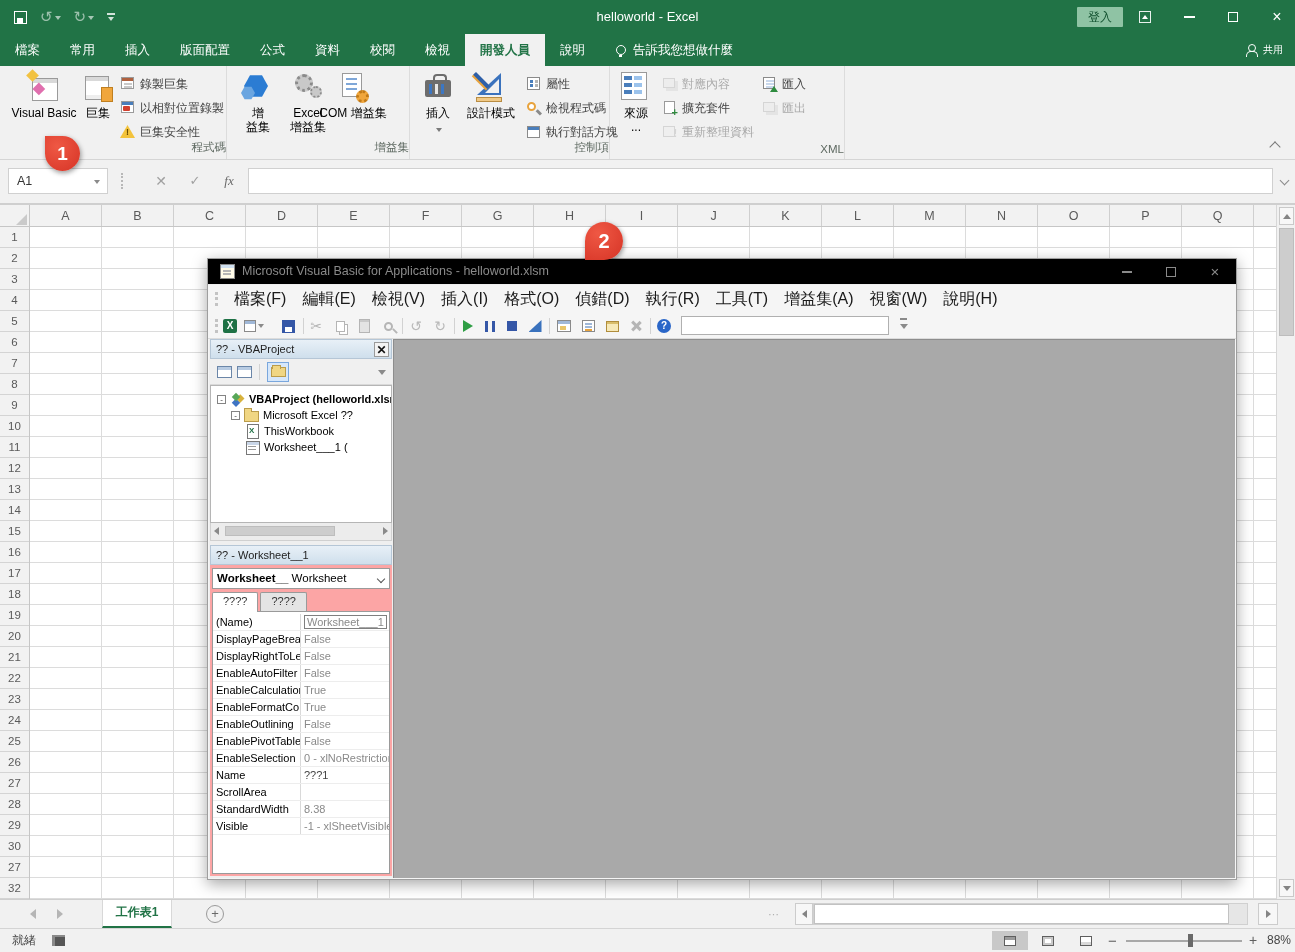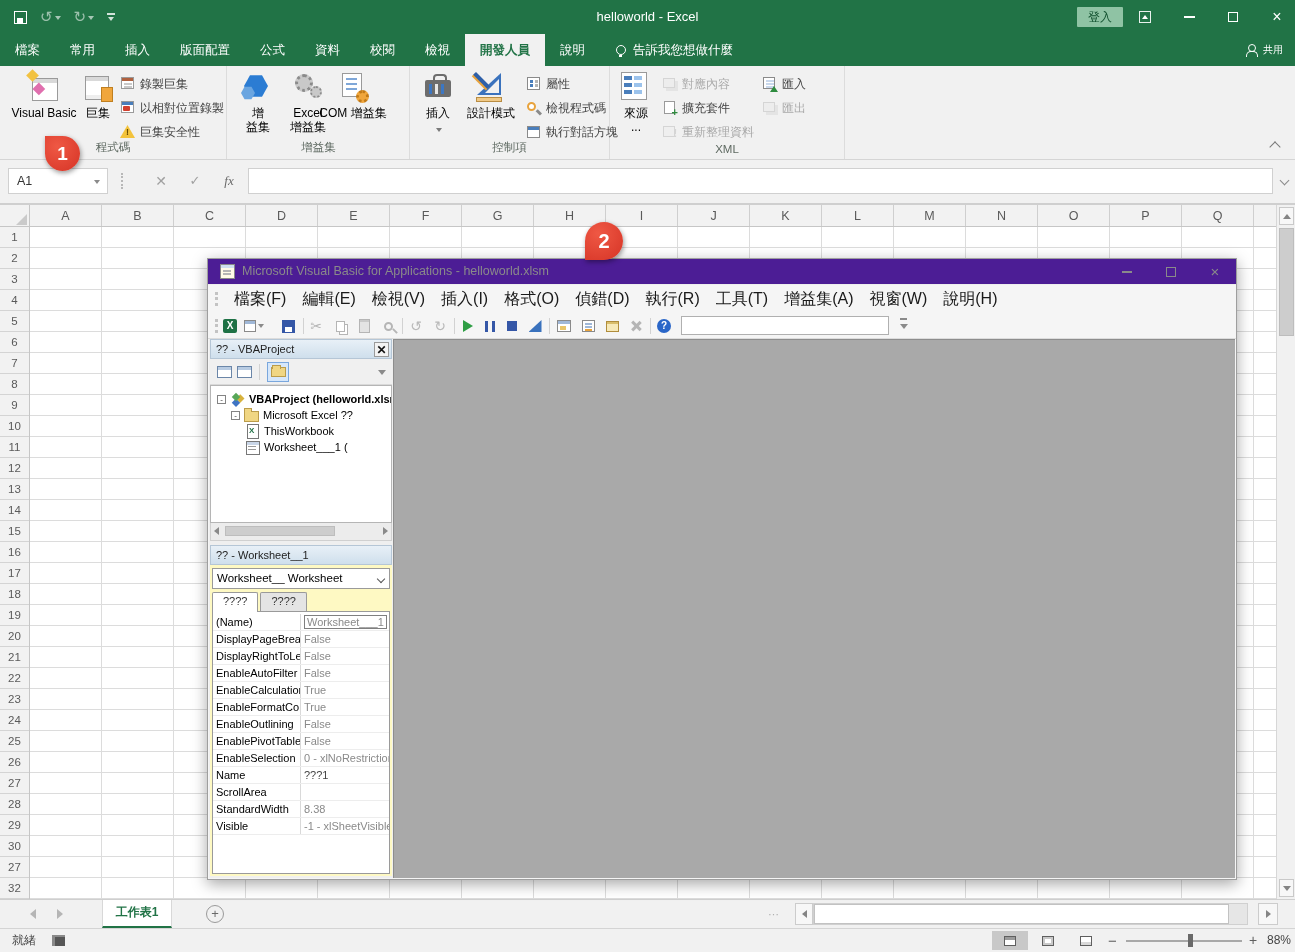--- a/index.html
+++ b/index.html
@@ -34,21 +34,21 @@
   .bulb{width:10px;height:10px;border:1.3px solid #fff;border-radius:50%;position:relative}
   .bulb::after{content:"";position:absolute;left:2px;bottom:-3px;width:3px;height:2px;background:#fff}
   .share{position:absolute;right:12px;top:34px;height:32px;display:flex;align-items:center;gap:6px;color:#fff;font-size:10px}
   .person{width:12px;height:12px;position:relative}
   .person::before{content:"";position:absolute;left:3px;top:0;width:6px;height:6px;border:1.2px solid #fff;border-radius:50%}
   .person::after{content:"";position:absolute;left:1px;top:7px;width:10px;height:5px;border:1.2px solid #fff;border-bottom:none;border-radius:5px 5px 0 0}
 
   
   .ribbon{position:absolute;left:0;top:66px;width:1295px;height:94px;background:#f1f1f1;border-bottom:1px solid #d5d5d5}
   .rgroup{position:absolute;top:0;height:93px;border-right:1px solid #dcdcdc}
-  .glabel{position:absolute;bottom:4px;left:0;right:0;text-align:center;font-size:11.5px;color:#5f6a62}
+  .glabel{position:absolute;bottom:4px;left:0;right:0;text-align:right;font-size:11.5px;color:#5f6a62}
   .bigbtn{position:absolute;top:3px;height:72px;text-align:center;cursor:pointer}
   .bigbtn .bl{display:block;font-size:12px;color:#000000;line-height:14px;white-space:nowrap}
   .i32{display:block;position:relative;width:34px;height:34px;margin:1px auto 2px}
   .smbtn{position:absolute;height:20px;display:flex;align-items:center;gap:4px;font-size:12px;color:#444;white-space:nowrap;cursor:pointer}
   .smbtn.disabled{color:#a9a9a9}
   .smbtn.disabled .i16{opacity:.45}
   .i16{display:inline-block;position:relative;width:16px;height:16px;flex:0 0 16px}
   .collapse-chev{position:absolute;right:16px;bottom:8px;width:8px;height:8px;border-top:1.6px solid #7a7a7a;border-right:1.6px solid #7a7a7a;transform:rotate(-45deg)}
 
   
@@ -147,21 +147,21 @@
   .v-page{width:12px;height:10px;border:1px solid #5f5f5f;background:#fff;box-shadow:inset 2px 2px 0 #c9c9c9,inset -2px -2px 0 #c9c9c9}
   .v-break{width:12px;height:10px;border:1px solid #5f5f5f;background:#fff;box-shadow:inset 0 -3px 0 #d9d9d9}
   .sb-minus{position:absolute;left:1108px;top:0;line-height:23px;font-size:15px;color:#5f5f5f}
   .sb-track{position:absolute;left:1126px;top:11px;width:116px;height:2px;background:#a8a8a8}
   .sb-thumb{position:absolute;left:1188px;top:5px;width:5px;height:13px;background:#696969}
   .sb-plus{position:absolute;left:1249px;top:0;line-height:23px;font-size:14px;color:#5f5f5f}
   .sb-zoom{position:absolute;left:1257px;top:0;width:34px;text-align:right;line-height:23px;font-size:12px;color:#444}
 
   
   .vba{position:absolute;left:207px;top:258px;width:1030px;height:622px;background:#f5f5f5;border:1px solid #9e9e9e;box-shadow:0 4px 14px rgba(0,0,0,.35);z-index:5}
-  .vba-titlebar{position:absolute;left:0;top:0;right:0;height:26px;background:#4c1d95;border-bottom:1px solid #eee}
+  .vba-titlebar{position:absolute;left:0;top:0;right:0;height:26px;background:#000000;border-bottom:1px solid #eee}
   .vba-appicon{position:absolute;left:12px;top:5px;width:15px;height:15px;background:#fffbe8;border:1px solid #8a8a8a;box-shadow:inset 0 3px 0 #cfe0f0}
   .vba-appicon::after{content:"";position:absolute;left:2px;top:5px;width:8px;height:1.5px;background:#b5b5b5;box-shadow:0 3px 0 #b5b5b5}
   .vba-title{position:absolute;left:34px;top:0;line-height:25px;font-size:12.5px;color:#8a8a8a;white-space:nowrap}
   .vba-wbtns{position:absolute;right:14px;top:0;height:26px;display:flex;align-items:center;gap:30px;color:#8a8a8a}
   .vwb{width:14px;height:14px;display:flex;align-items:center;justify-content:center}
   .vic-min{width:10px;height:1.5px;background:#8a8a8a}
   .vic-max{width:10px;height:10px;border:1.2px solid #8a8a8a}
   .vic-close{font-size:15px;line-height:14px;color:#8a8a8a}
   .vba-menubar{position:absolute;left:0;top:26px;right:0;height:28px;background:#f5f5f5;display:flex;align-items:center;padding-left:18px}
   .vba-menubar::before{content:"";position:absolute;left:7px;top:7px;height:14px;border-left:3px dotted #c3c3c3}
@@ -225,23 +225,23 @@
   .workbook-icon::before{content:"";position:absolute;left:2px;top:0;width:10px;height:13px;background:#fff;border:1px solid #777}
   .workbook-icon::after{content:"X";position:absolute;left:4px;top:2px;font-size:8px;font-weight:bold;color:#1e7145}
   .worksheet-icon::before{content:"";position:absolute;left:1px;top:1px;width:12px;height:12px;background:#fff;border:1px solid #777;box-shadow:inset 0 3px 0 #c9d6e8}
   .worksheet-icon::after{content:"";position:absolute;left:3px;top:6px;width:8px;height:1px;background:#9a9a9a;box-shadow:0 3px 0 #9a9a9a}
   .proj-hscroll{position:absolute;left:0;right:0;bottom:0;height:18px;background:#ececec;border:1px solid #d0d0d0;border-top:none}
   .ph-left{position:absolute;left:3px;top:4px;border-top:4px solid transparent;border-bottom:4px solid transparent;border-right:5px solid #8a8a8a}
   .ph-right{position:absolute;right:3px;top:4px;border-top:4px solid transparent;border-bottom:4px solid transparent;border-left:5px solid #8a8a8a}
   .ph-thumb{position:absolute;left:14px;top:3px;width:110px;height:10px;background:#cdcdcd;border:1px solid #bdbdbd}
 
   
-  .props{position:absolute;left:1px;top:206px;width:182px;bottom:2px;background:#fef9c3}
+  .props{position:absolute;left:1px;top:206px;width:182px;bottom:2px;background:#fca5a5}
   .props-combo{position:absolute;left:2px;right:2px;top:23px;height:21px;background:#fff;border:1px solid #9a9a9a;font-size:11.5px;line-height:19px;padding-left:4px;white-space:nowrap;overflow:hidden}
-  .props-combo .on{font-weight:normal}
+  .props-combo .on{font-weight:bold}
   .props-combo .chev{position:absolute;right:5px;top:7px;width:6px;height:6px;border-right:1.4px solid #555;border-bottom:1.4px solid #555;transform:rotate(45deg)}
   .props-tabs{position:absolute;left:2px;top:47px;height:19px;display:flex;font-size:11px}
   .ptab{padding:2px 10px 0;border:1px solid #9a9a9a;border-bottom:none;background:#e4e4e4;color:#333;margin-right:2px;border-radius:2px 2px 0 0}
   .ptab.active{background:#fff;position:relative;z-index:2;height:20px}
   .props-grid{position:absolute;left:2px;right:2px;top:66px;bottom:2px;background:#fff;border:1px solid #9a9a9a;overflow:hidden;padding-top:2px}
   .prow{display:grid;grid-template-columns:88px 1fr;height:17px;border-bottom:1px solid #ededed;font-size:11px;line-height:16px}
   .pname{border-right:1px solid #d9d9d9;padding-left:3px;color:#000;white-space:nowrap;overflow:hidden}
   .pval{padding-left:3px;color:#8a8a8a;white-space:nowrap;overflow:hidden}
   .pval.dark{color:#444}
   .pvbox{display:block;margin:1px 2px 0 0;border:1px solid #7f7f7f;height:14px;line-height:13px;padding:0 2px;overflow:hidden}

